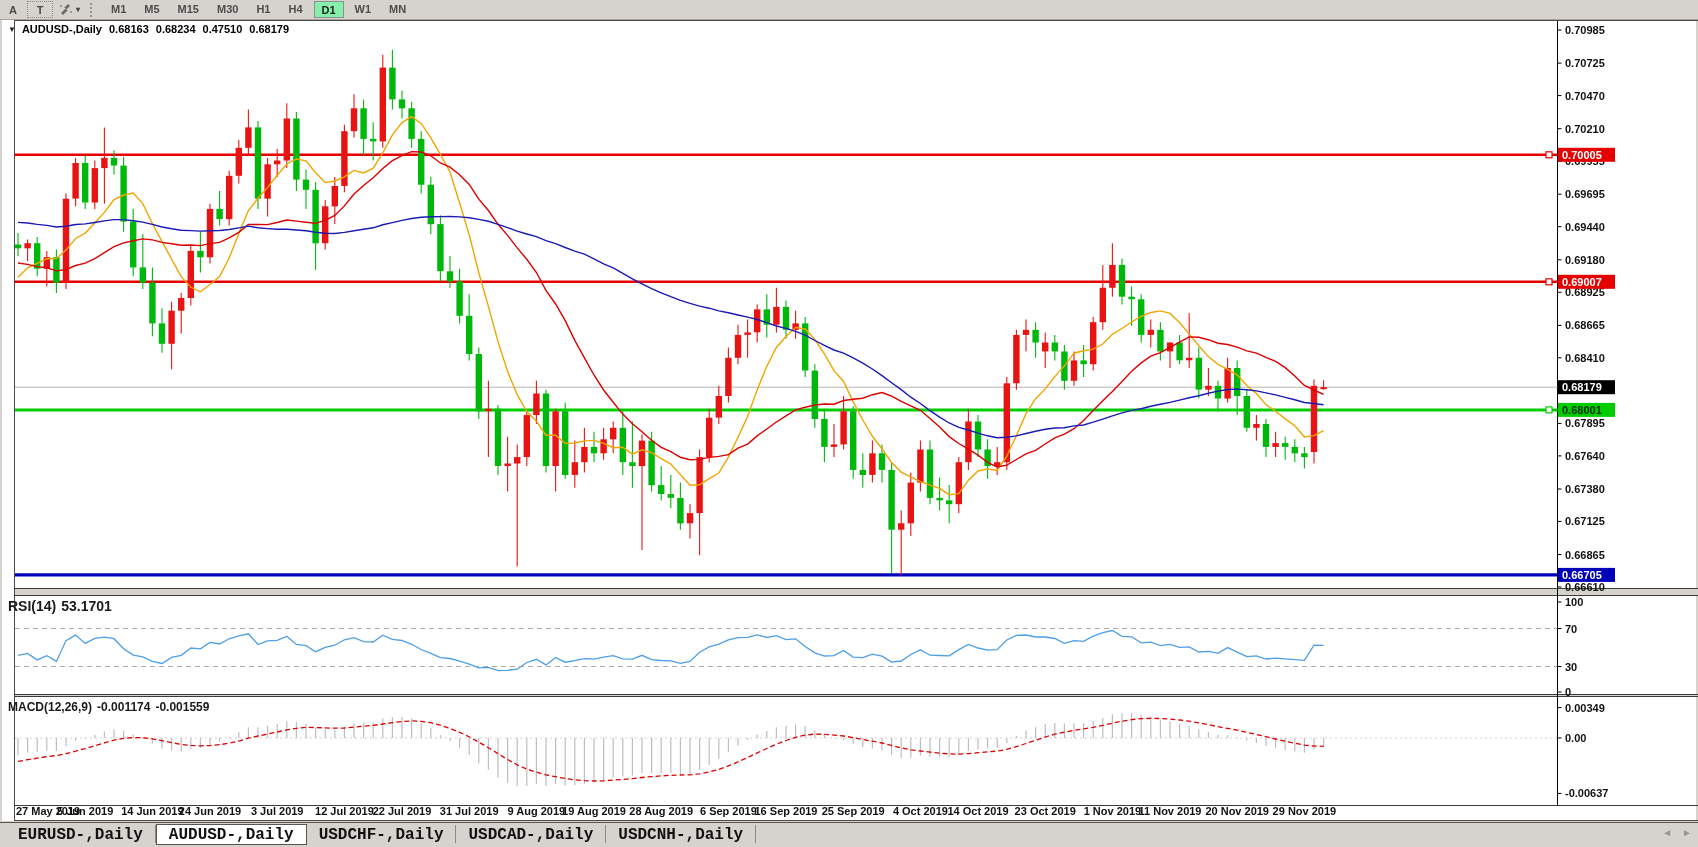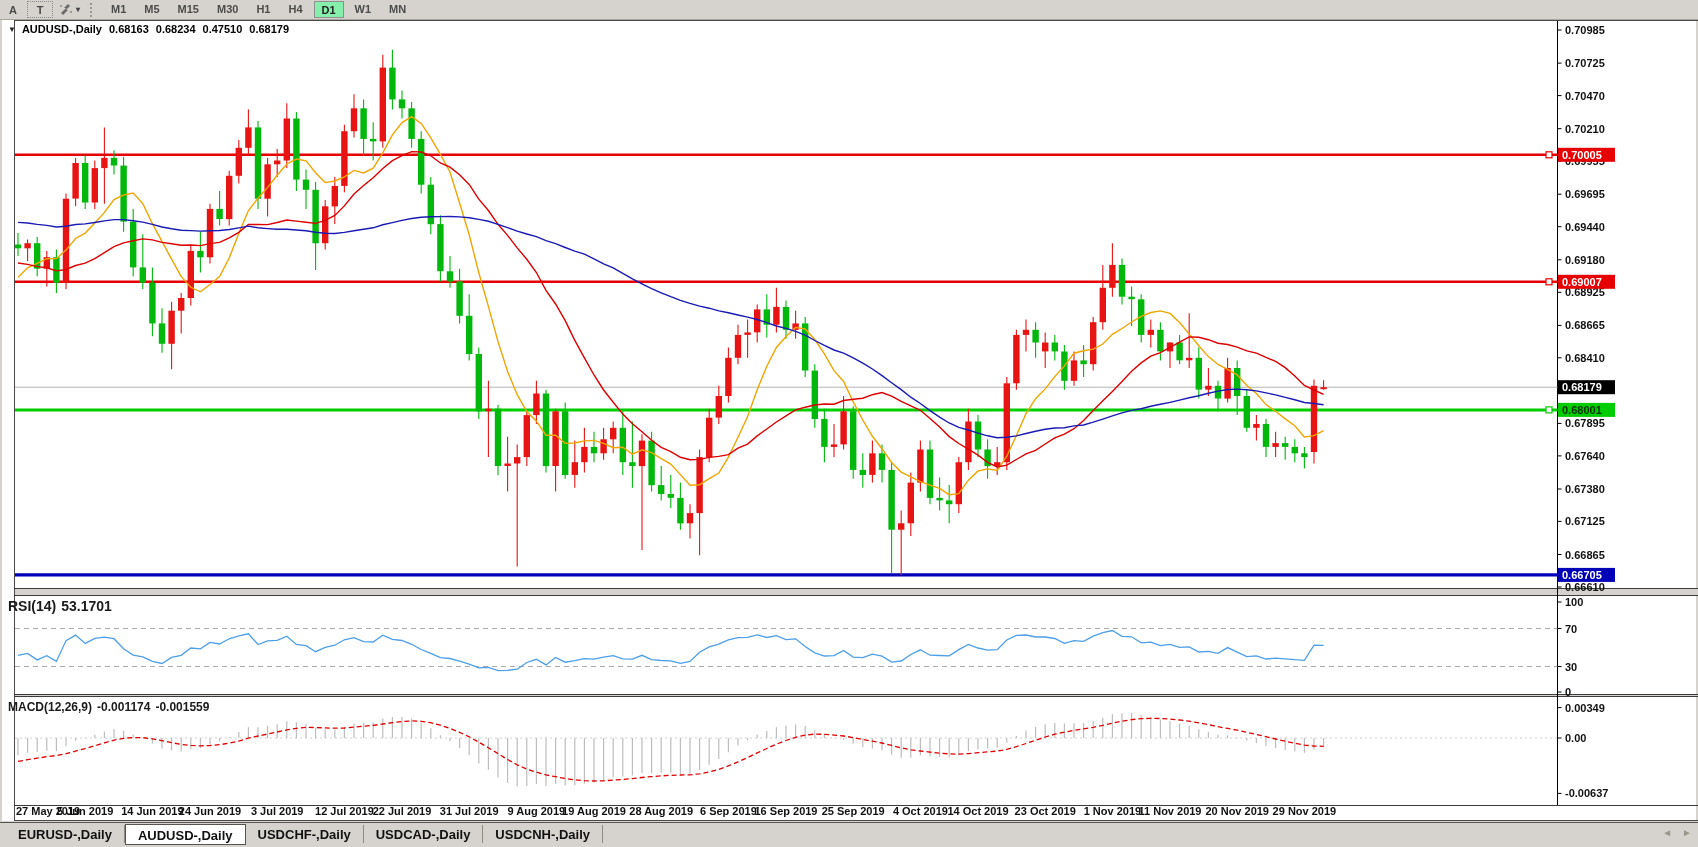--- a/index.html
+++ b/index.html
@@ -17,21 +17,21 @@
   #svg-holder{position:absolute;left:0;top:0;width:1698px;height:847px;padding-left:12px;}
   #title-row{position:absolute;left:8px;top:22px;height:14px;display:flex;align-items:center;font-size:11px;font-weight:700;color:#000;z-index:5;}
   #title-row .tri{font-size:8px;margin-right:6px;color:#222;}
   #title-row span.q{margin-left:7px;font-weight:700;}
   #rsi-label{position:absolute;left:8px;top:598px;font-size:14px;font-weight:700;color:#1a1a1a;z-index:5;}
   #macd-label{position:absolute;left:8px;top:700px;font-size:12px;font-weight:700;color:#1a1a1a;z-index:5;text-align:right;}
   #rsi-label span,#macd-label span{margin-right:5px;}
   
   #tabbar{position:absolute;left:0;top:822px;width:1698px;height:25px;background:#d6d3ce;border-top:1px solid #58554e;box-sizing:border-box;display:flex;align-items:flex-start;}
   #tabs{display:flex;margin-left:6px;margin-top:2px;height:19px;}
-  .tab{height:17px;padding:1px 12px 0 12px;display:flex;align-items:center;font-family:Liberation Sans, sans-serif;font-size:13px;font-weight:700;color:#111;border-right:1px solid #8f8b83;cursor:default;}
+  .tab{height:17px;padding:1px 12px 0 12px;display:flex;align-items:center;font-family:Liberation Mono, monospace;font-size:16px;font-weight:700;color:#111;border-right:1px solid #8f8b83;cursor:default;}
   .tab.active{background:#ffffff;border:1px solid #58554e;border-right:1px solid #58554e;margin-top:-1px;height:18px;}
   #tab-scrollers{position:absolute;right:6px;top:827px;display:flex;gap:10px;z-index:6;}
   .tab-arrow{font-size:10px;color:#9b968c;}
 </style>
 </head>
 <body>
 
 <div id="toolbar">
   <div class="tb-btn">
       <span>A</span>

